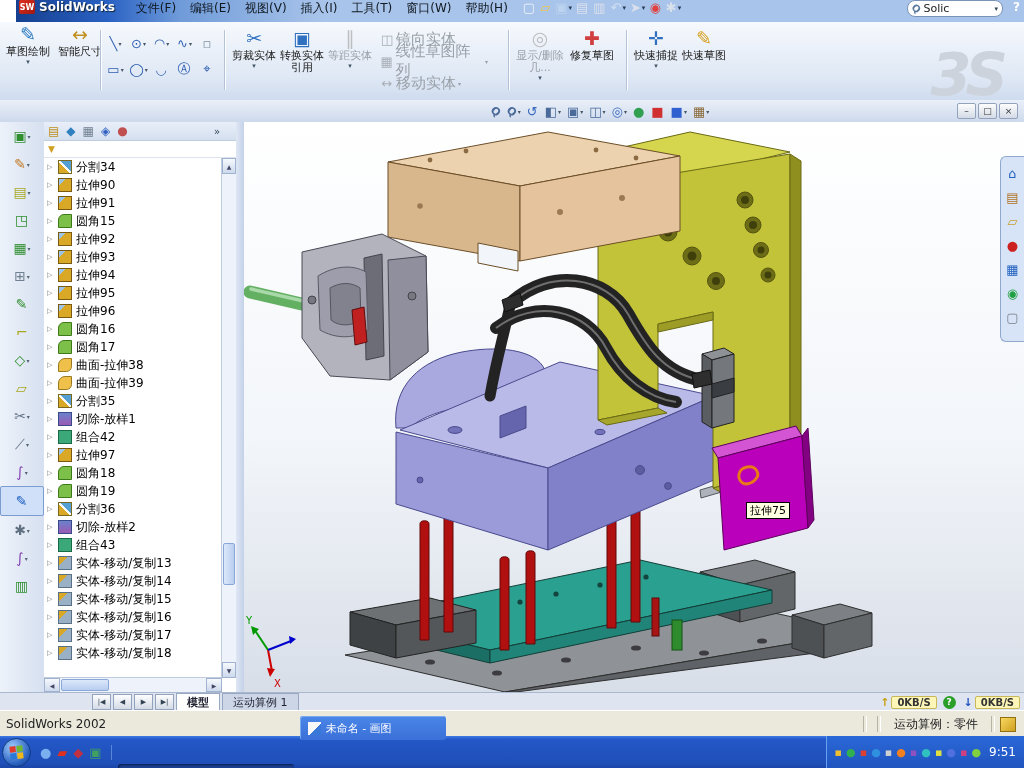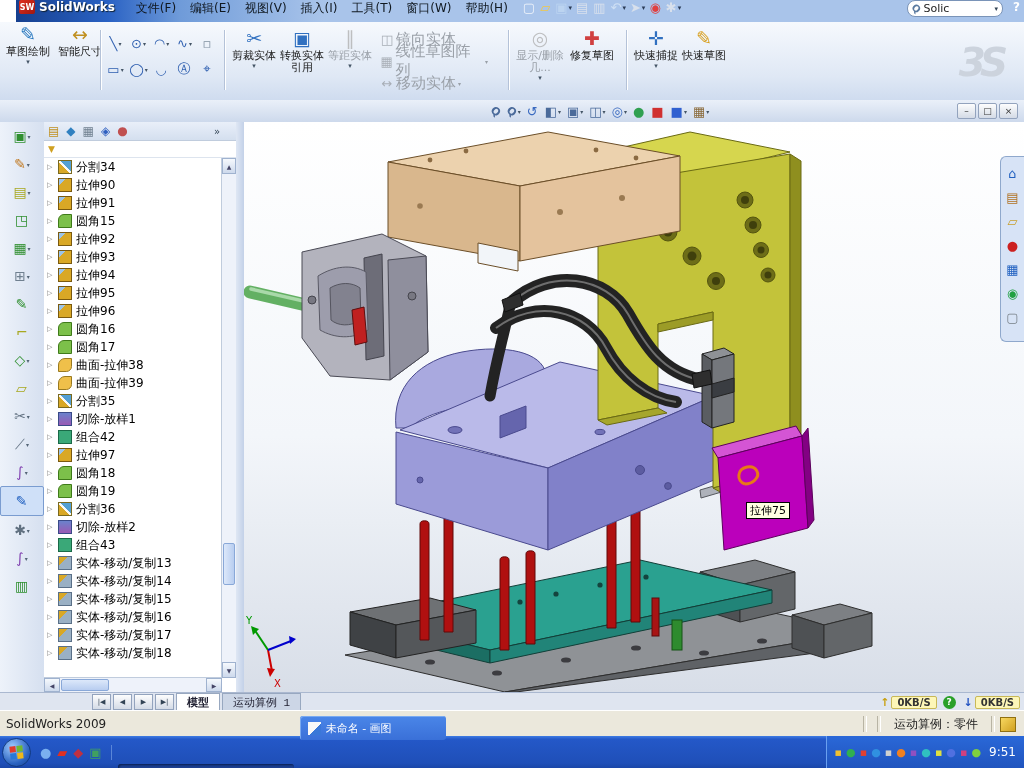--- a/index.html
+++ b/index.html
@@ -34,21 +34,21 @@
   .big-btn[data-enabled="false"] .bicon{color:#a8aeb6 !important;filter:grayscale(1);opacity:.75;}
   #sketch-grid{position:absolute;left:104px;top:8px;width:118px;display:grid;grid-template-columns:repeat(5,23px);grid-auto-rows:26px;}
   .cell{display:flex;align-items:center;justify-content:center;font-size:13px;color:#3060b0;}
   .cell .caret{font-size:6px;color:#456;margin-left:1px;}
   #stacked{position:absolute;left:378px;top:6px;width:110px;}
   .srow{display:flex;align-items:center;height:22px;}
   .srow .sicon{font-size:13px;color:#a8aeb6;width:18px;text-align:center;}
   .srow .slabel{font-size:15px;color:#9aa0a8;}
   .srow .scaret{font-size:6px;color:#9aa0a8;margin-left:2px;}
   .vsep{position:absolute;top:8px;height:60px;width:1px;background:#b4c2d8;border-right:1px solid #fff;}
-  #watermark{position:absolute;right:22px;top:18px;font-size:39px;font-style:italic;font-weight:bold;
+  #watermark{position:absolute;right:22px;top:18px;font-size:59px;font-style:italic;font-weight:bold;
     color:#ccd3dd;letter-spacing:-6px;}
   
   #tabstrip{top:100px;left:0;width:1024px;height:22px;
     background:linear-gradient(#eaf0f9,#cdd9ec);border-bottom:1px solid #8fa8cc;display:flex;align-items:flex-end;}
   .tab{font-size:12px;color:#222;padding:3px 12px 2px 12px;margin-left:1px;}
   .tab[data-active="true"]{background:linear-gradient(#ffffff,#e9eff9);border:1px solid #8fa8cc;border-bottom:none;font-weight:bold;}
   #hud{position:absolute;left:488px;top:2px;display:flex;align-items:center;height:18px;}
   .hud-slot{display:flex;align-items:center;margin:0 3px;}
   .hud-g{font-size:13px;}
   .hud-g[data-k="mag"]{display:inline-block;transform:rotate(40deg);font-weight:bold;font-size:11px;}
@@ -800,35 +800,35 @@
       <span class="tp-ico" style="color:#788088">▢</span>
     </div>
 
   <div id="bottomrow" class="abs">
     <span id="bnav">
         <span class="nav-btn">|◀</span>
         <span class="nav-btn">◀</span>
         <span class="nav-btn">▶</span>
         <span class="nav-btn">▶|</span>
       </span>
-    <span style="display:flex;font-family:Liberation Mono, monospace;">
+    <span style="display:flex;">
         <span class="btab" data-active="true">模型</span>
         <span class="btab" data-active="false">运动算例 1</span>
       </span>
     <span id="net-badges">
       <span class="net-arrow" style="color:#c8a010">↑</span>
       <span class="net-label">0KB/S</span>
       <span id="net-help">?</span>
       <span class="net-arrow" style="color:#2050c0">↓</span>
       <span class="net-label">0KB/S</span>
     </span>
   </div>
 
   <div id="statusbar" class="abs">
-    <span id="status-left">SolidWorks 2009</span>
+    <span id="status-left">SolidWorks 2002</span>
     <span id="status-right">
       <span class="ssep"></span>
       <span class="ssep"></span>
       <span id="status-edit">运动算例：零件</span>
       <span class="ssep"></span>
       <span id="status-doc-icon"></span>
     </span>
   </div>
 
   <div id="taskbar" class="abs">

